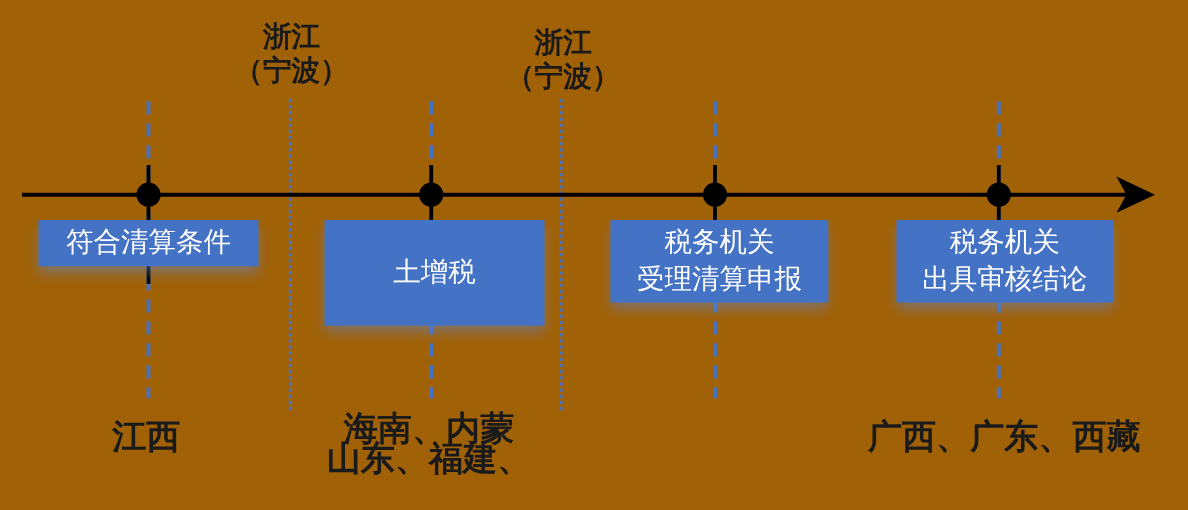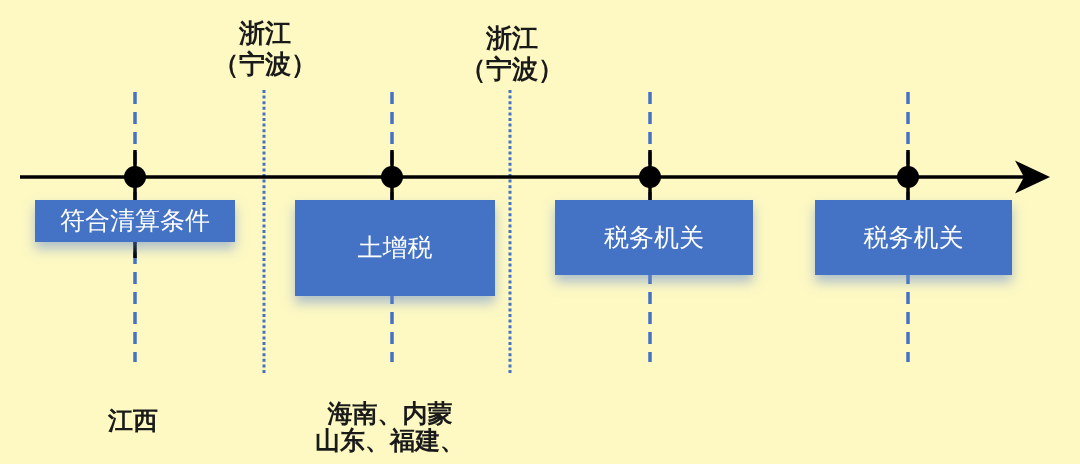--- a/index.html
+++ b/index.html
@@ -1,20 +1,20 @@
 <!DOCTYPE html>
 <html style="--box-fill: #4472C4; --box-text: #FFFFFF; --guide-line: #4472C4; --divider-line: #4472C4; --timeline: #000000; --label-text: #1A1A1A;"><head>
 <meta charset="utf-8">
 <style>
   html, body { margin: 0; padding: 0; background: #ffffff; }
   .canvas {
     position: relative;
     width: 1080px;
     height: 464px;
-    background: #fef9c3;
+    background: #a16207;
     overflow: hidden;
     font-family: "Liberation Serif", "DejaVu Serif", serif;
   }
   .layer-svg {
     position: absolute;
     left: 0; top: 0;
     z-index: 1;
   }
   .divider-line {
     stroke: var(--divider-line, #4472C4);
@@ -64,21 +64,21 @@
     font-size: 26px;
     font-weight: 600;
     text-align: center;
     line-height: 31px;
     white-space: nowrap;
     transform: translateX(-50%);
   }
   .diagram-label span { display: block; }
   .divider-label-1 { left: 265px; top: 18px; }
   .divider-label-2 { left: 512px; top: 23px; }
-  .region-label { line-height: 27px; font-size: 25px; margin-top: 24px; }
+  .region-label { line-height: 27px; font-size: 31px; }
   .region-label-1 { left: 133px; top: 383px; }
   .region-label-2 { left: 390px; top: 376px; }
   .region-label-4 { left: 913px; top: 383px; }
 </style>
 </head>
 <body>
 
 <div class="canvas">
 
   <svg class="layer-svg" width="1080" height="464" viewBox="0 0 1080 464">
@@ -115,26 +115,31 @@
   </div>
 
   <div class="stage-box box-1">
     <span>符合清算条件</span>
   </div>
   <div class="stage-box box-2">
     <span>土增税</span>
   </div>
   <div class="stage-box box-3">
     <span>税务机关</span>
+    <span>受理清算申报</span>
   </div>
   <div class="stage-box box-4">
     <span>税务机关</span>
+    <span>出具审核结论</span>
   </div>
 
   <div class="diagram-label region-label region-label-1">
     <span>江西</span>
   </div>
   <div class="diagram-label region-label region-label-2">
     <span>海南、内蒙</span>
     <span>山东、福建、</span>
   </div>
+  <div class="diagram-label region-label region-label-4">
+    <span>广西、广东、西藏</span>
+  </div>
 
 </div>
 
 </body></html>

